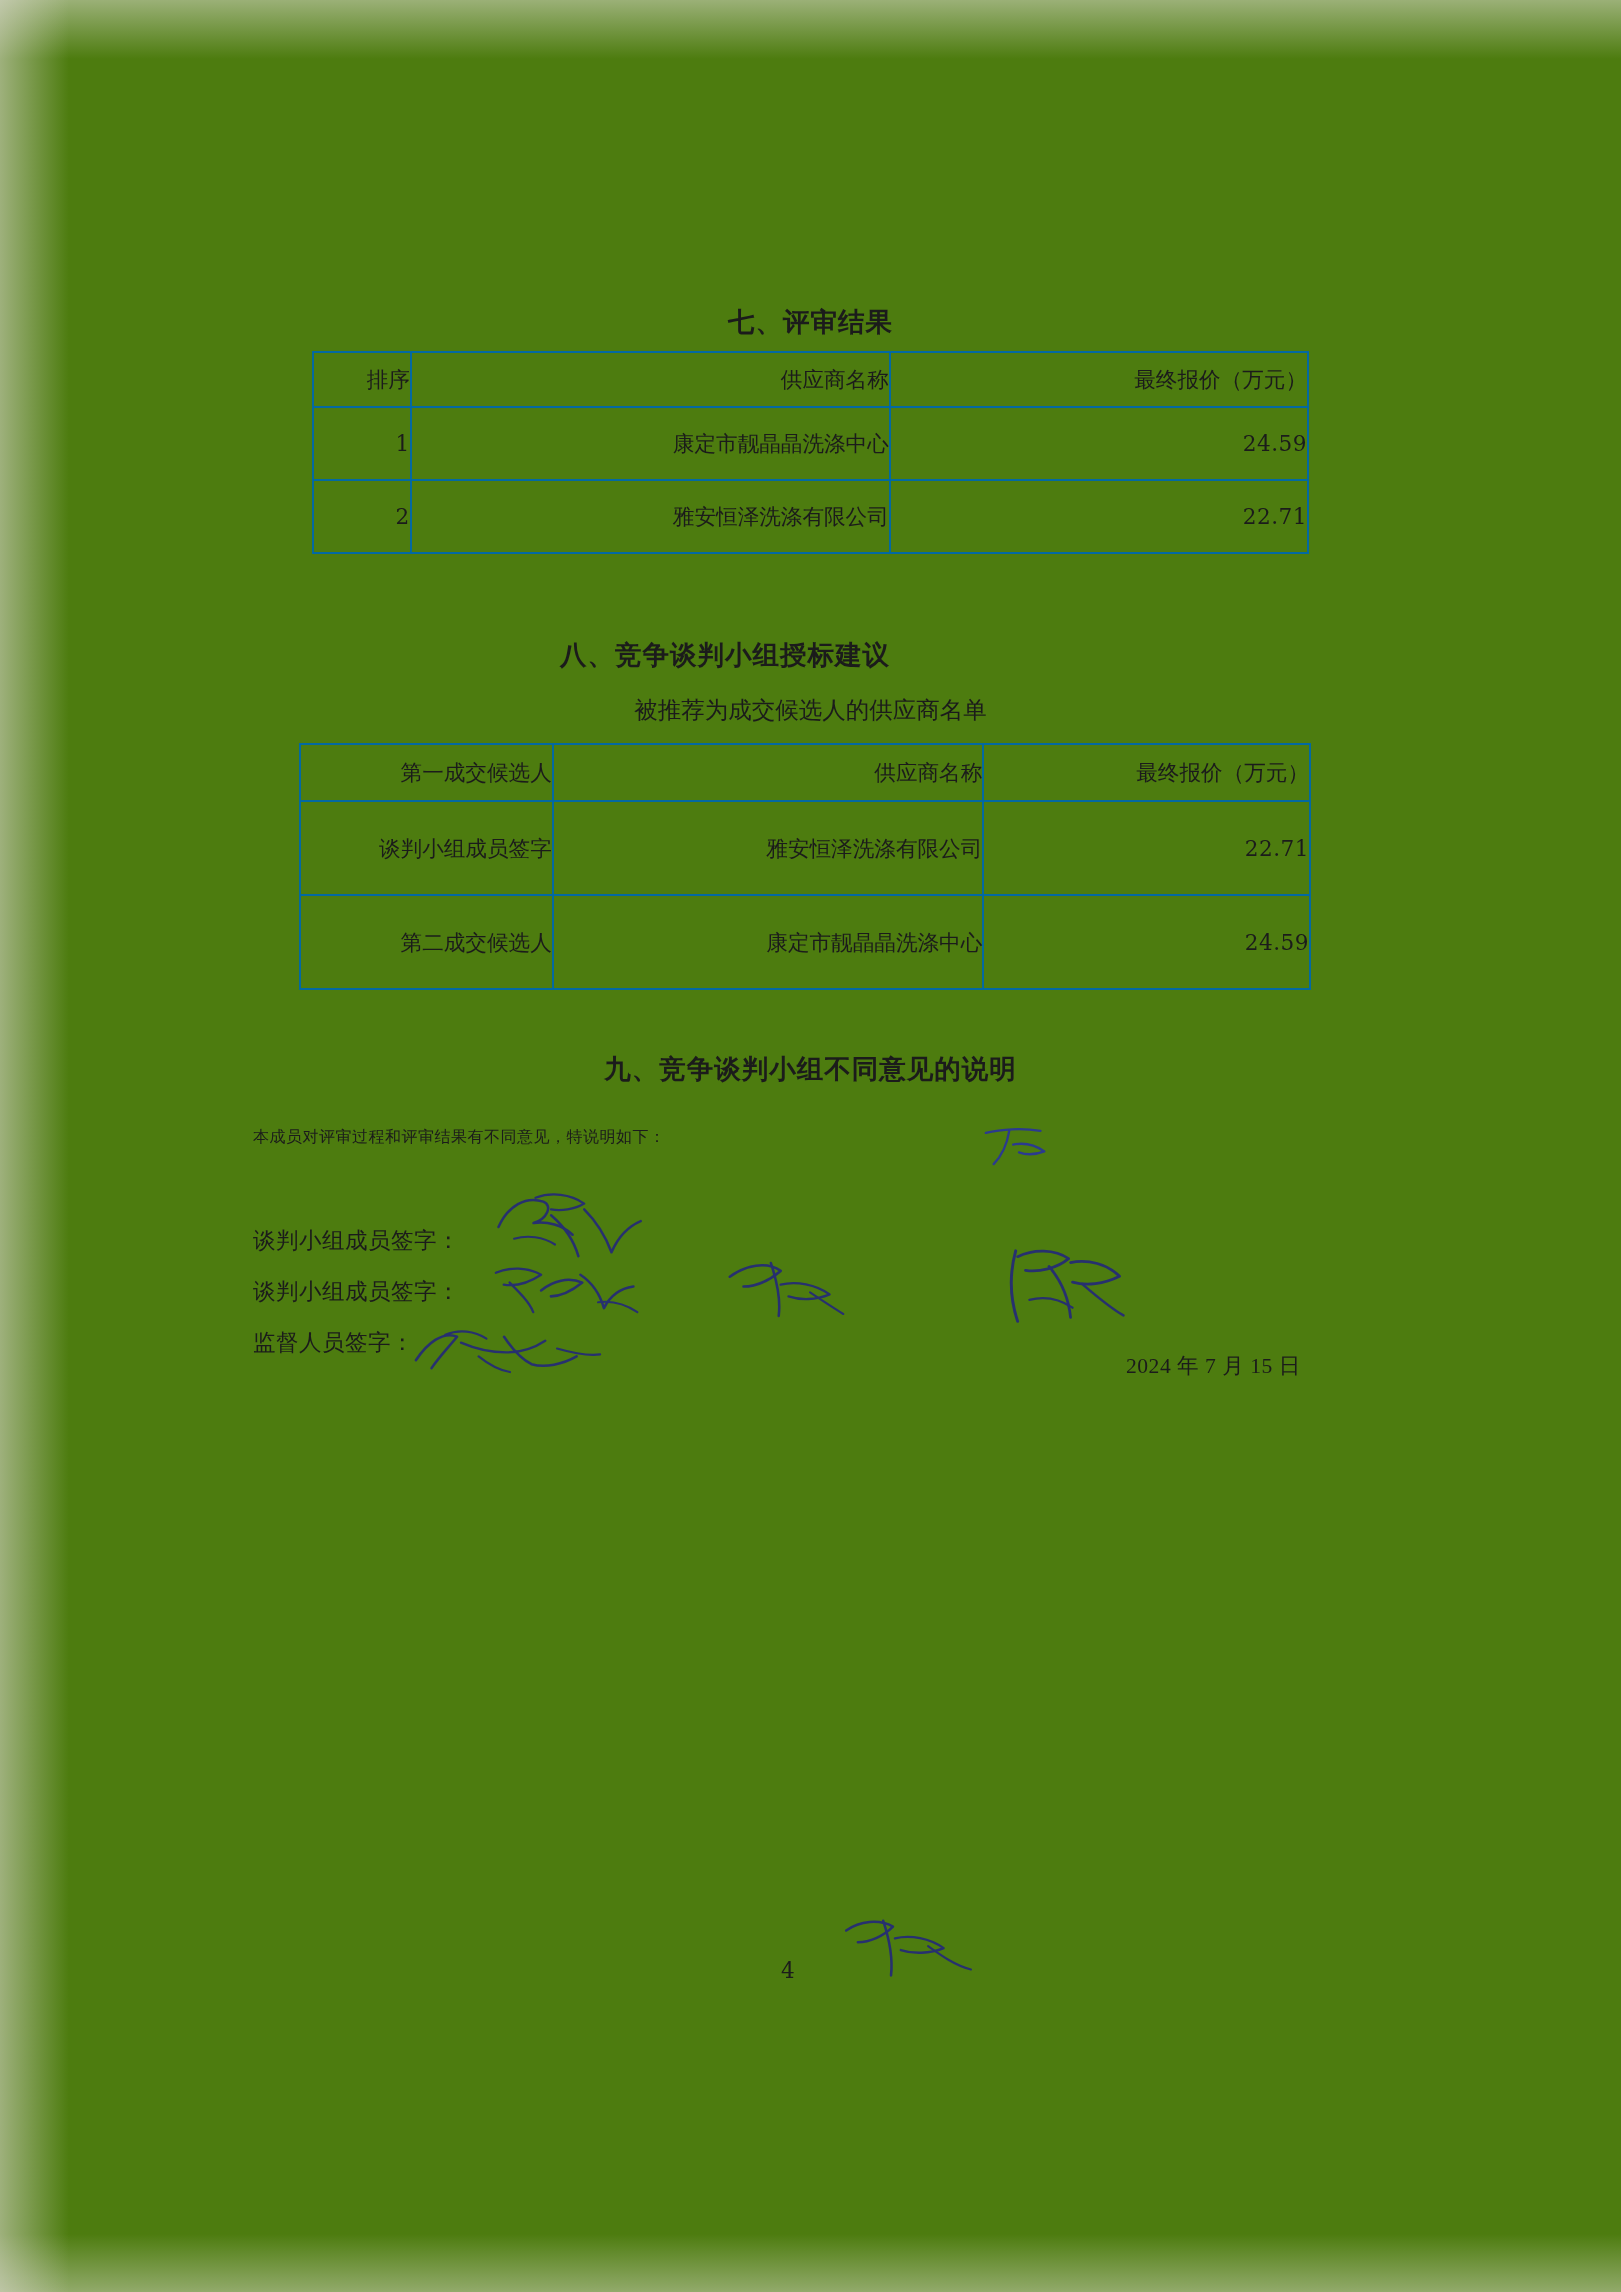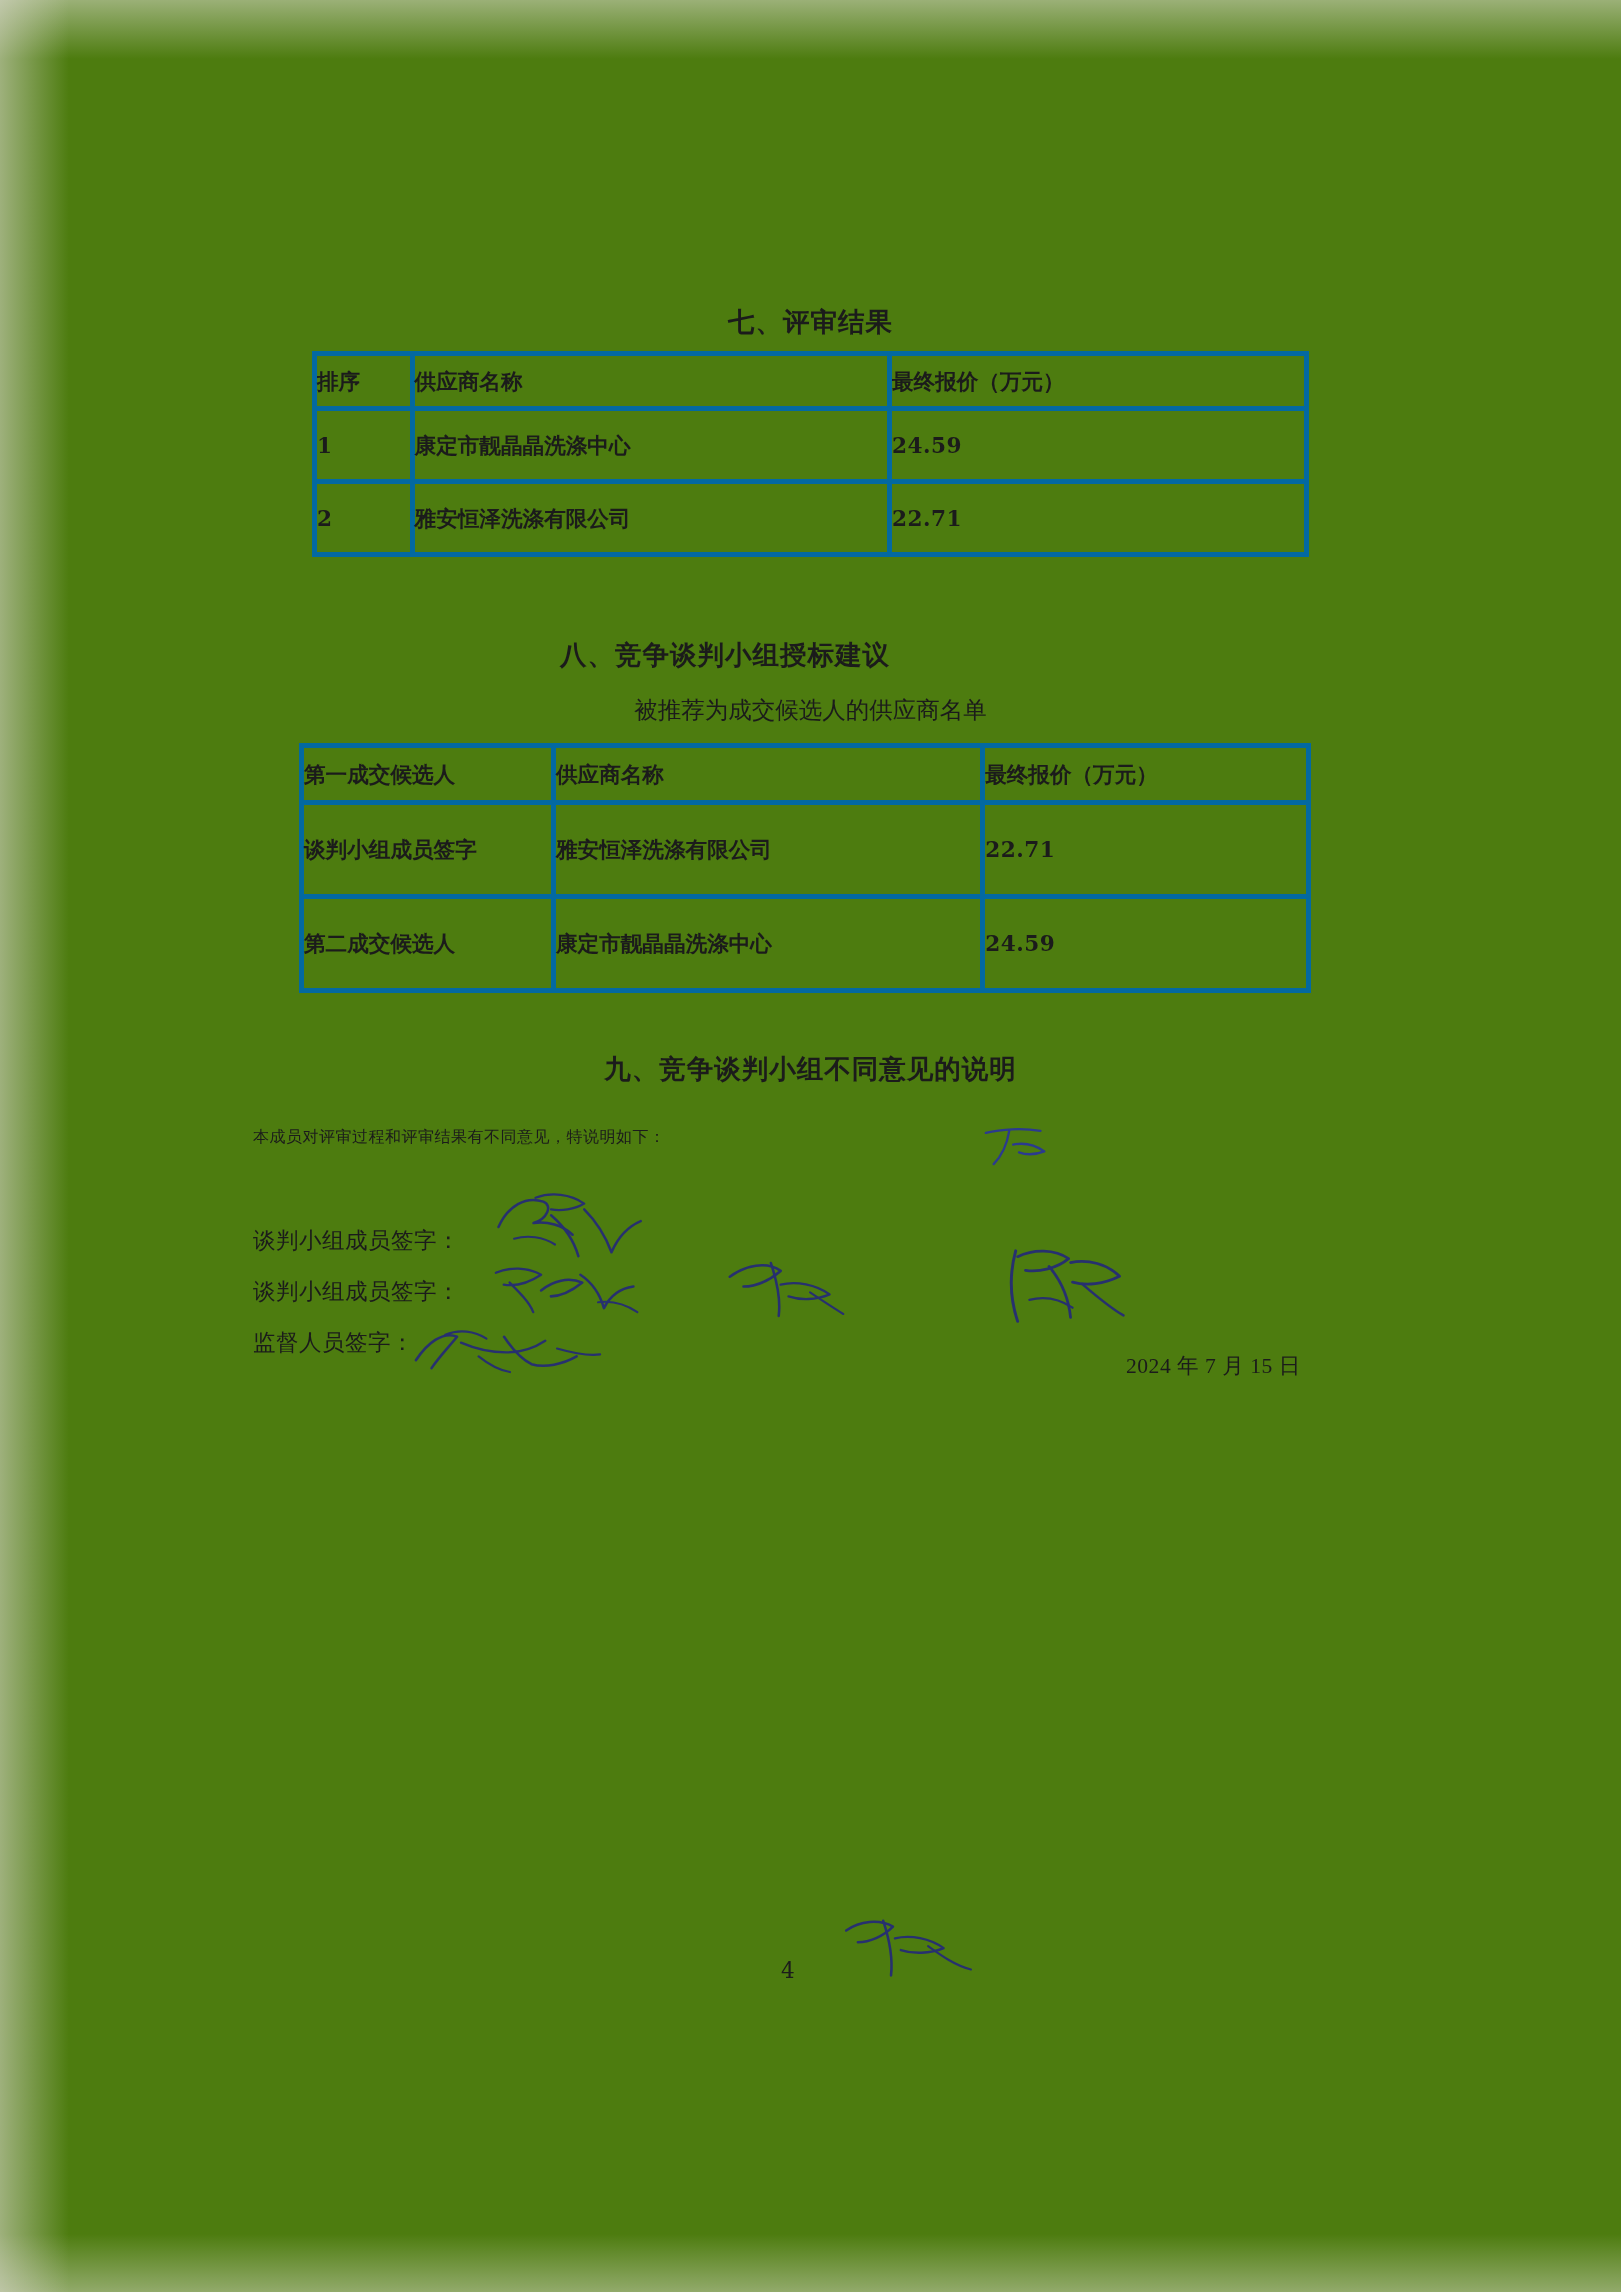--- a/index.html
+++ b/index.html
@@ -45,23 +45,23 @@
   .sec8 { position: absolute; left: 0; top: 637px; width: 1450px; }
   .sub8 { position: absolute; left: 0; top: 694px; width: 1621px; text-align: center; font-size: 23.5px; }
   .sec9 { position: absolute; left: 0; top: 1051px; width: 1621px; }
 
   table.doc {
     border-collapse: collapse;
     position: absolute;
     font-size: 21.6px;
   }
   table.doc td, table.doc th {
-    border: 5px solid #0369a1;
-    text-align: left;
-    font-weight: bold;
+    border: 2px solid #0369a1;
+    text-align: right;
+    font-weight: normal;
     padding: 0;
   }
   table.doc .cn { font-family: "Liberation Serif", "DejaVu Serif", serif; }
   table.doc .num { font-family: "DejaVu Serif", "Liberation Serif", serif; letter-spacing: 0.5px; }
 
   
   #t1 { left: 312px; top: 351px; width: 997px; }
   #t1 tr { height: 73px; }
   #t1 tr:first-child { height: 55px; }
   #t1 col.c1 { width: 98px; }

